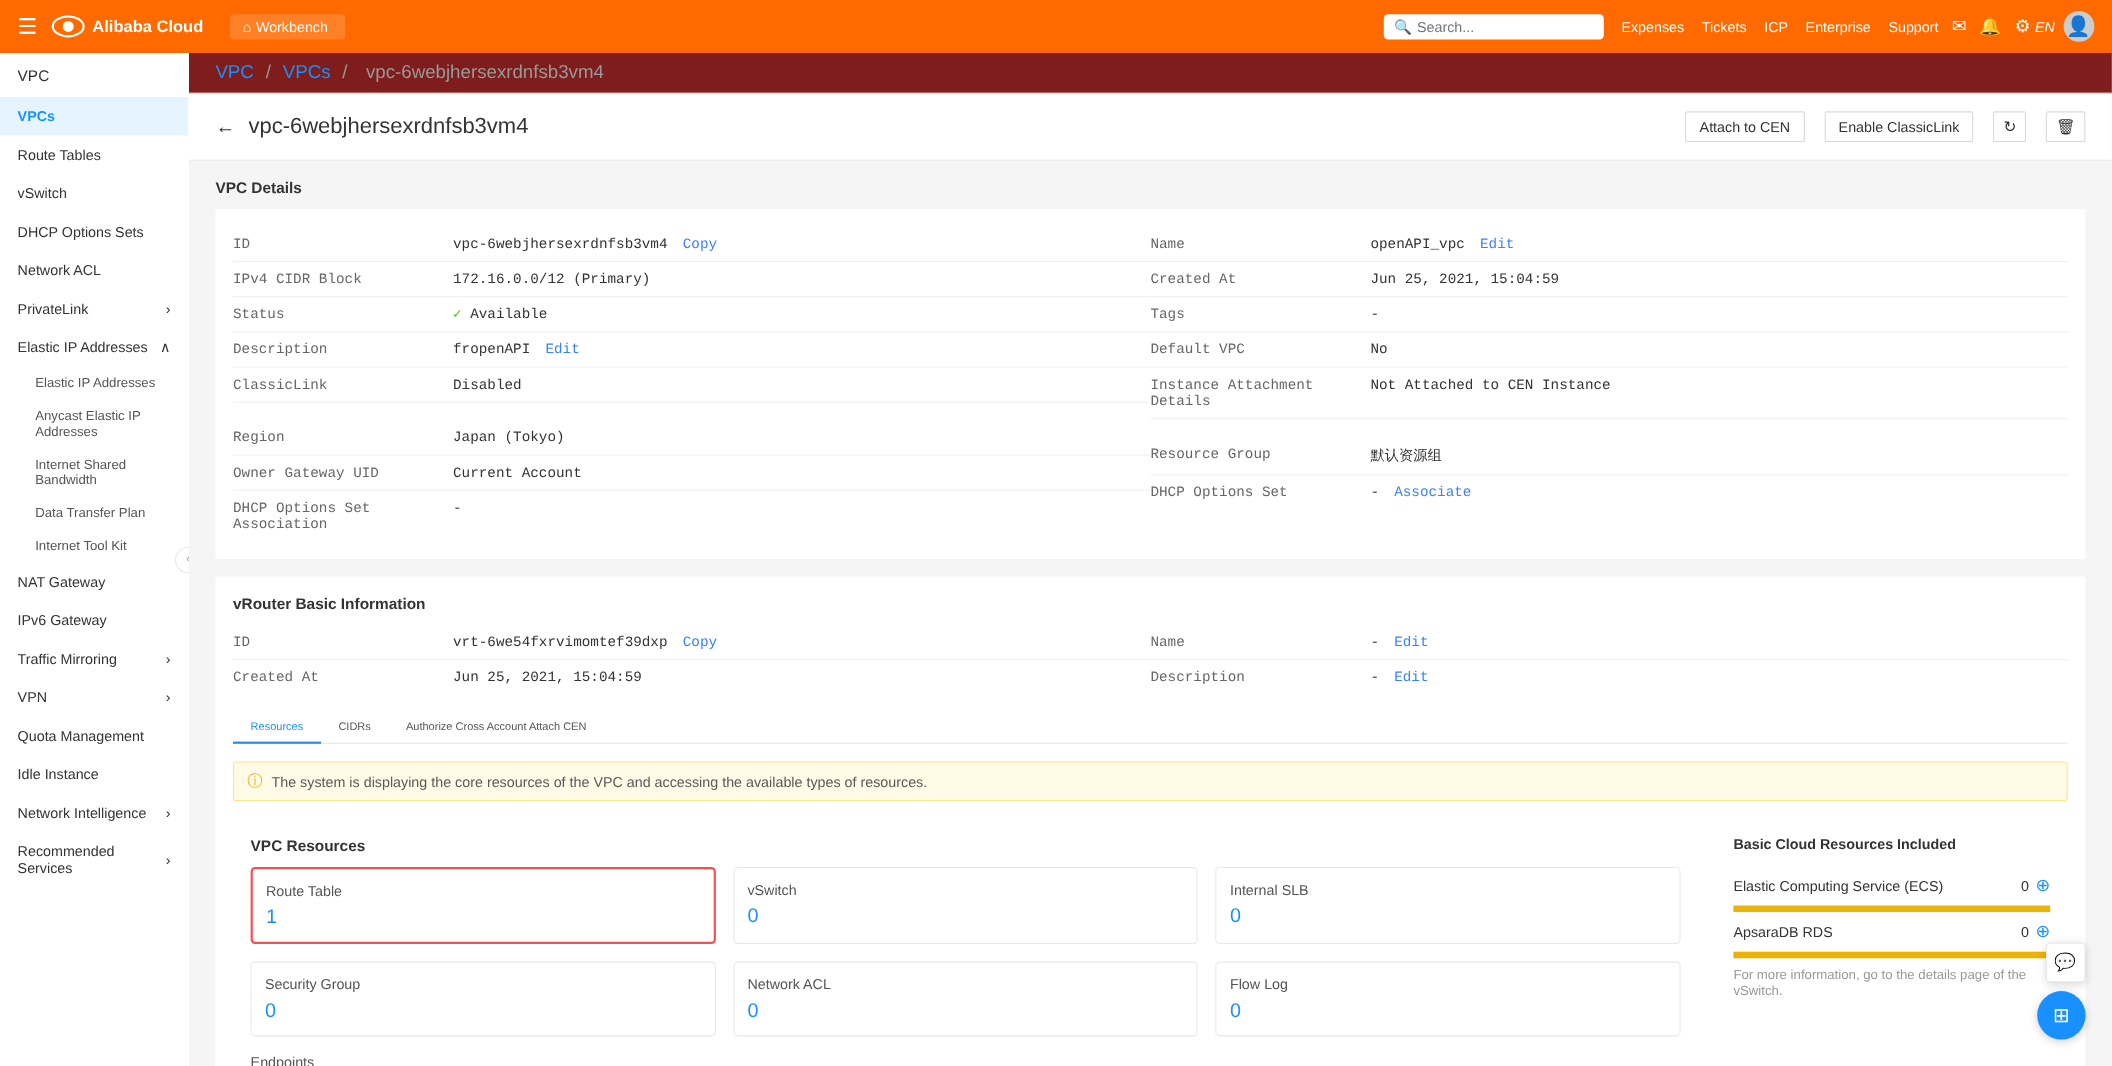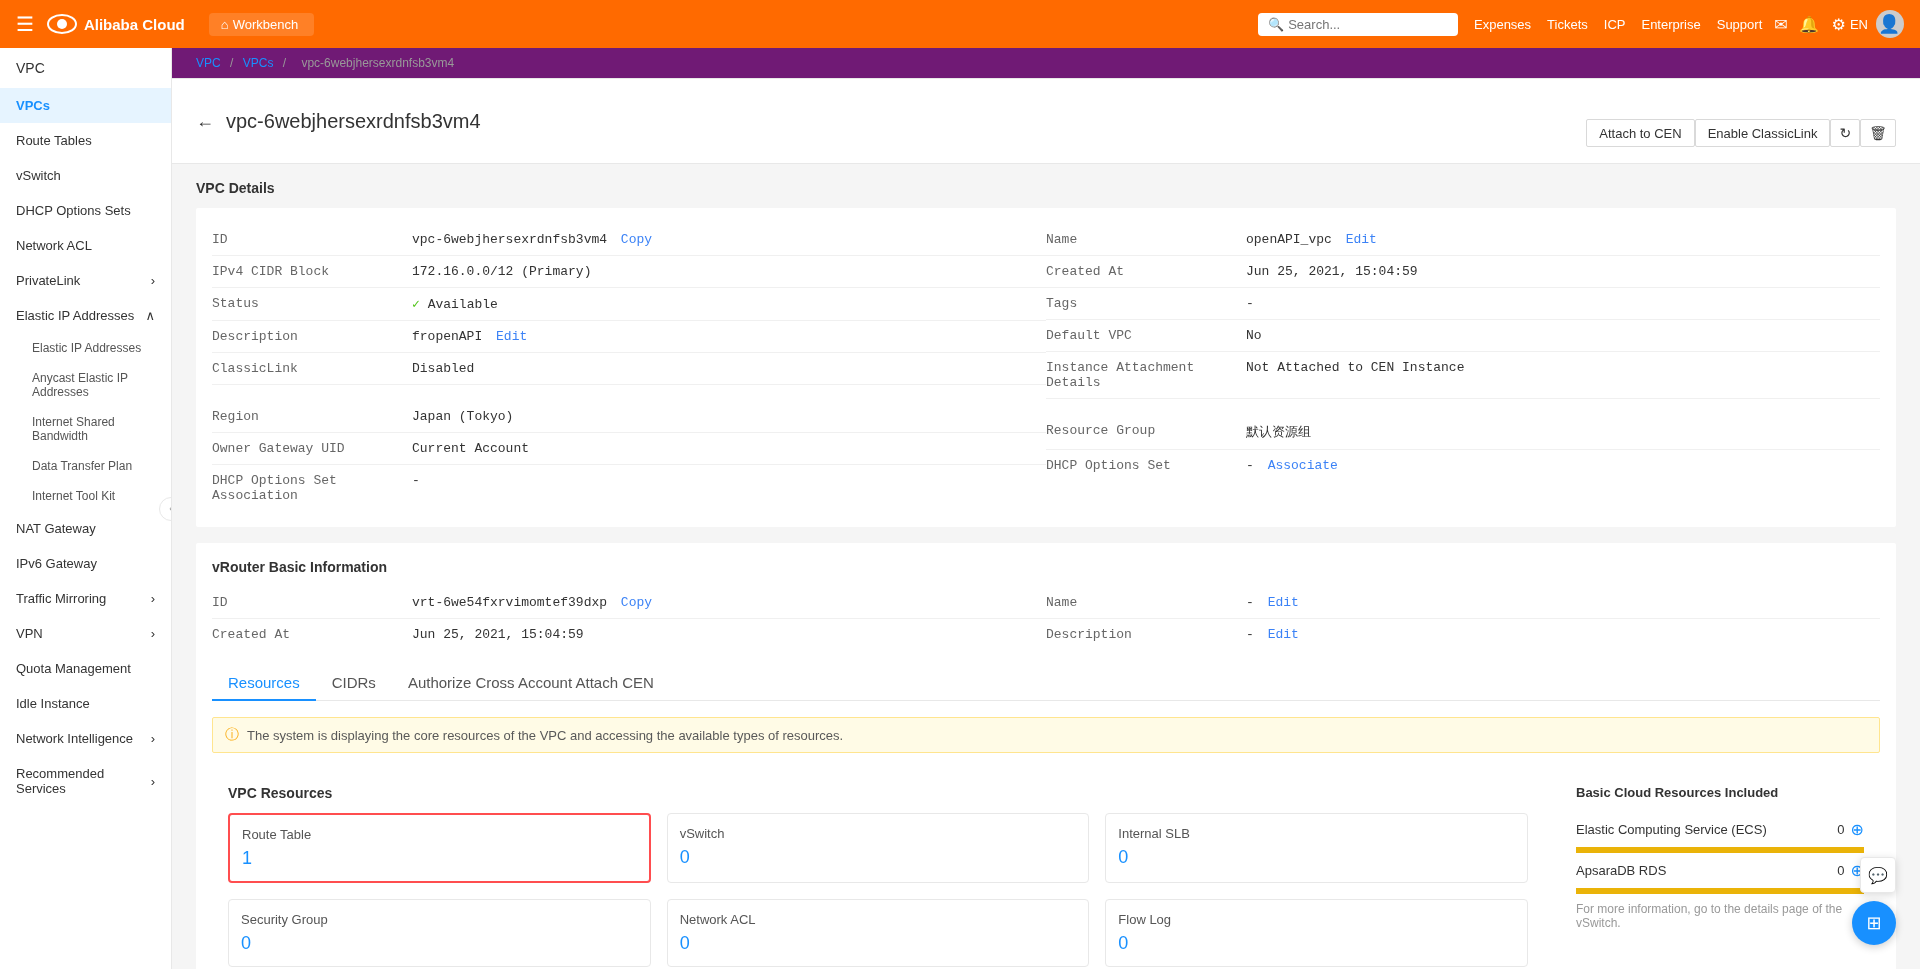--- a/index.html
+++ b/index.html
@@ -22,21 +22,21 @@
       margin-left: auto; display: flex; align-items: center;
       background: white; border-radius: 4px; padding: 4px 10px; width: 200px;
     }
     .top-nav .search-box input {
       border: none; outline: none; font-size: 13px; width: 100%; background: transparent;
     }
     .top-nav .nav-links { display: flex; align-items: center; margin-left: 16px; gap: 16px; color: white; font-size: 13px; }
     .top-nav .nav-links span { cursor: pointer; }
     .top-nav .nav-icons { display: flex; align-items: center; gap: 12px; color: white; margin-left: 12px; }
     .top-nav .nav-icons span { cursor: pointer; font-size: 16px; }
-    .top-nav .lang { color: white; font-size: 13px; cursor: pointer; margin-left: 4px; }
+    .top-nav .lang { color: white; font-size: 13px; cursor: pointer; margin-left: 4px; font-style: italic; }
     .top-nav .avatar {
       width: 28px; height: 28px; border-radius: 50%; background: #ccc;
       display: flex; align-items: center; justify-content: center; margin-left: 8px; cursor: pointer;
       overflow: hidden;
     }
 
     
     .layout { display: flex; margin-top: 48px; height: calc(100vh - 48px); }
 
     
@@ -61,34 +61,34 @@
     .sub-items { padding-left: 16px; }
     .sub-item {
       padding: 8px 16px; cursor: pointer; color: #555; font-size: 12px;
     }
 
     
     .main-content {
       flex: 1; overflow-y: auto; background: #f5f5f5; padding: 0;
     }
     .breadcrumb {
-      padding: 8px 24px; font-size: 12px; color: #999; background: #701a75;
+      padding: 8px 24px; font-size: 17px; color: #999; background: #7f1d1d;
       border-bottom: 1px solid #e8e8e8;
     }
     .breadcrumb a { color: #1890ff; cursor: pointer; text-decoration: none; }
     .breadcrumb span { margin: 0 6px; }
 
     .page-header {
       background: white; padding: 16px 24px; display: flex; align-items: center;
       justify-content: space-between; border-bottom: 1px solid #e8e8e8;
     }
     .page-header-left { display: flex; align-items: center; }
     .back-btn { cursor: pointer; font-size: 18px; color: #333; margin-right: 12px; }
     .page-title { font-size: 20px; font-weight: 500; color: #333; }
-    .page-header-right { display: flex; gap: 0; margin-top: 24px; }
+    .page-header-right { display: flex; gap: 18px; }
     .btn {
       padding: 5px 12px; border: 1px solid #d9d9d9; background: white;
       border-radius: 2px; cursor: pointer; font-size: 13px; color: #333;
     }
     .btn-icon { padding: 5px 8px; font-size: 14px; }
 
     .content-body { padding: 16px 24px; }
 
     .section-title { font-size: 14px; font-weight: 600; color: #333; margin-bottom: 12px; }
 
@@ -105,21 +105,21 @@
     .detail-row:last-child { border-bottom: none; }
     .detail-label { color: #666; font-size: 13px; }
     .detail-value { color: #333; font-size: 13px; }
     .detail-value a { color: #3b82f6; cursor: pointer; text-decoration: none; margin-left: 6px; }
     .detail-value .status-available { color: #52c41a; }
 
     .vrouter-section { background: white; padding: 16px; border-radius: 2px; margin-bottom: 16px; }
 
     .tabs { display: flex; border-bottom: 1px solid #e8e8e8; margin-bottom: 16px; }
     .tab {
-      padding: 8px 16px; cursor: pointer; font-size: 15px; color: #555;
+      padding: 8px 16px; cursor: pointer; font-size: 10px; color: #555;
       border-bottom: 2px solid transparent; margin-bottom: -1px;
     }
     .tab.active { color: #1890ff; border-bottom-color: #1890ff; }
 
     .info-banner {
       background: #fffbe6; border: 1px solid #ffe58f; border-radius: 2px;
       padding: 8px 12px; display: flex; align-items: center; gap: 8px;
       margin-bottom: 16px; font-size: 13px; color: #595959;
     }
     .info-icon { color: #faad14; font-size: 14px; }

